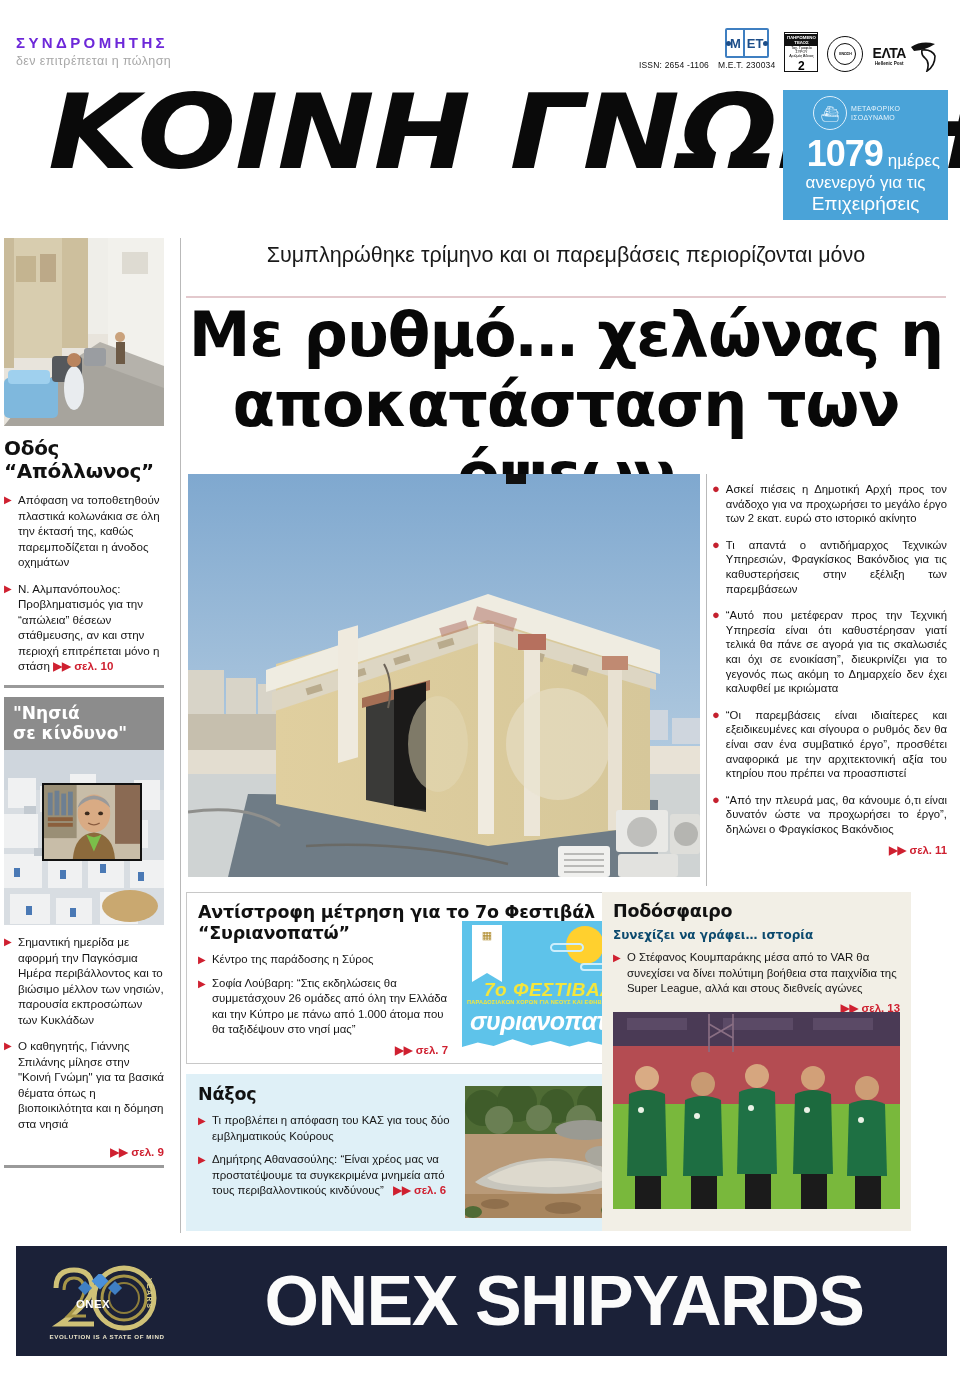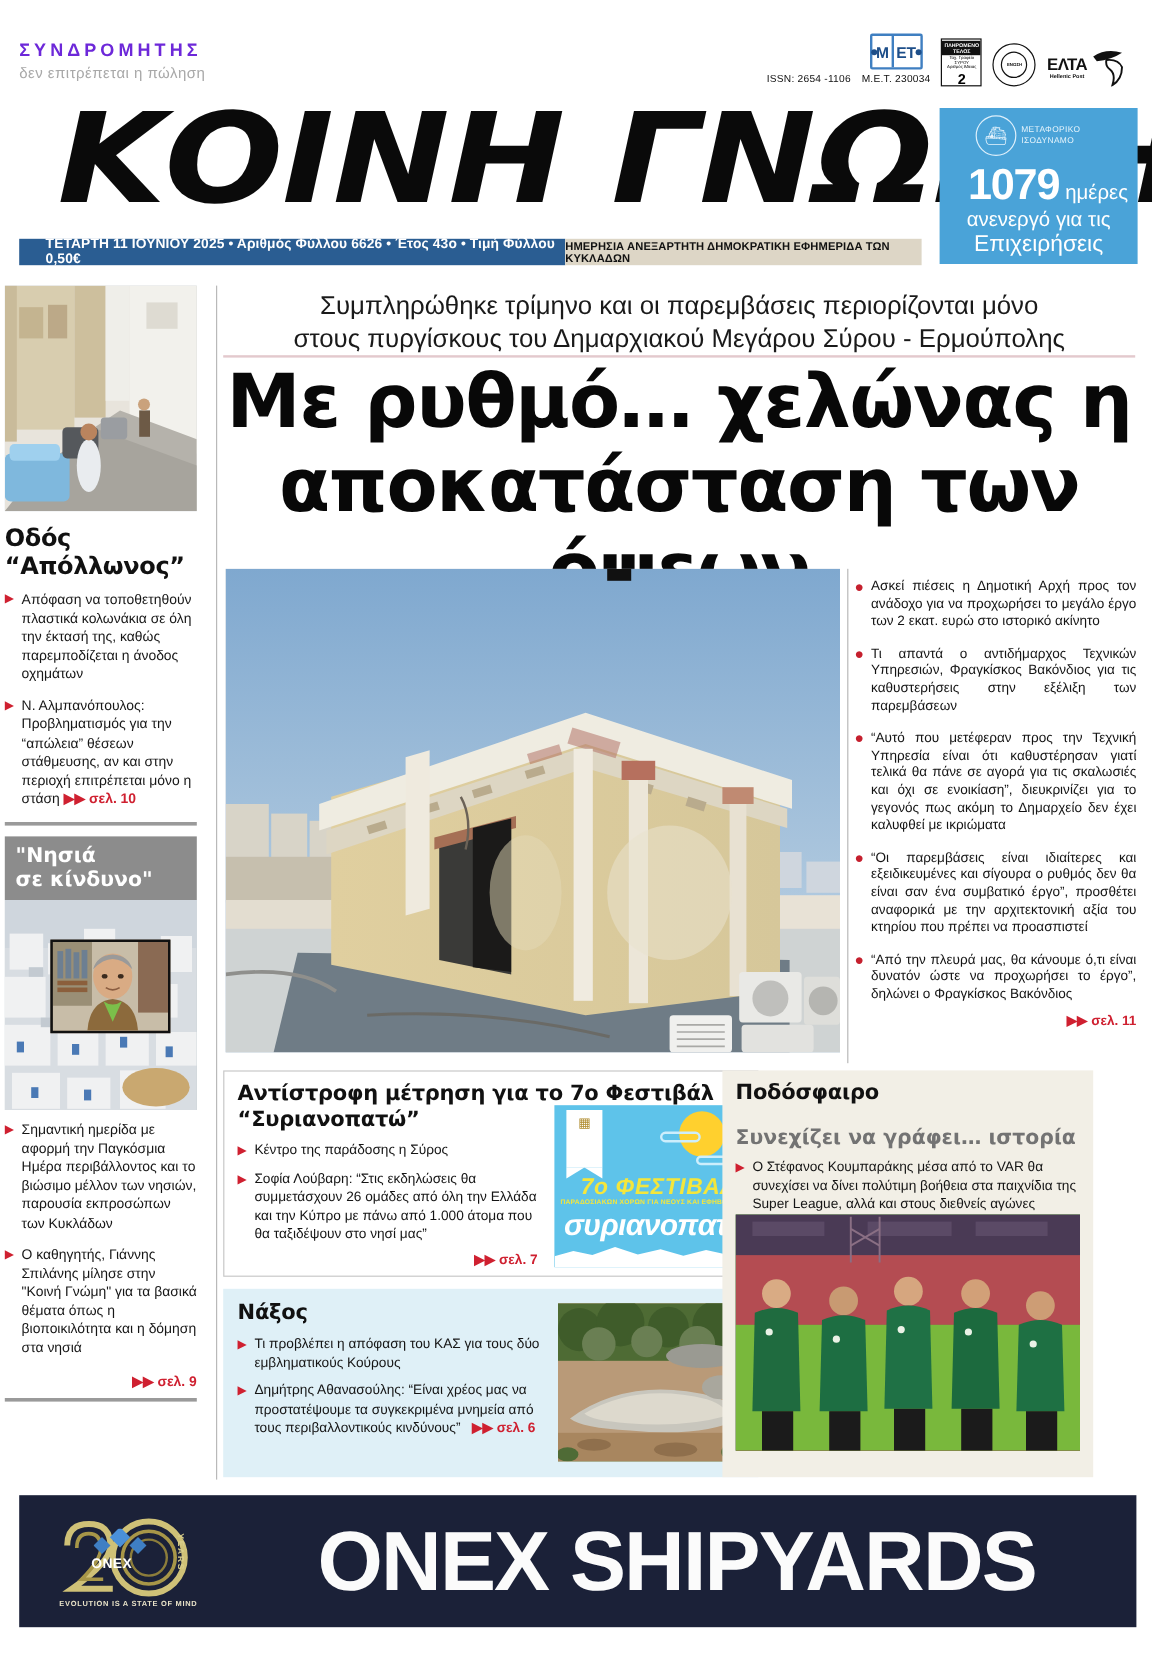--- a/index.html
+++ b/index.html
@@ -161,21 +161,21 @@
   .box-football{
     position:absolute; left:602px; top:892px; width:309px; height:339px;
     background:#f2efe6; padding:9px 11px;
   }
   .bx-title{
     font-family:"DejaVu Sans", sans-serif; font-weight:bold;
     font-size:17.5px; line-height:21px; color:#111; letter-spacing:-.2px;
   }
   .bx-sub{
     font-family:"DejaVu Sans", sans-serif; font-weight:bold;
-    font-size:17px; color:#737373; margin-top:16px;
+    font-size:12px; color:#0c4a6e; margin-top:6px;
   }
   .bx-bl{ display:flex; gap:5px; margin-top:8px; }
   .bx-bl .tri{ color:#cf2030; font-size:10px; line-height:15px; flex:0 0 9px;}
   .bx-bl .tx{ font-size:11.4px; line-height:15.6px; color:#151515;}
   .bx-bl .pg{ color:#cf2030; font-weight:bold; white-space:nowrap;}
 
   .poster{
     position:absolute; right:11px; top:28px; width:158px; height:135px;
     background:#5ec3ea; overflow:hidden;
   }
@@ -287,24 +287,20 @@
       </div>
     </div>
     <div class="bb-days">
       <span class="num">1079</span>
       <span class="wd">ημέρες</span>
     </div>
     <div class="bb-l2">ανενεργό για τις</div>
     <div class="bb-l3">Επιχειρήσεις</div>
   </div>
 
-  <div class="datebar">
-    <div class="left">ΤΕΤΑΡΤΗ 11 ΙΟΥΝΙΟΥ 2025 • Αριθμός Φύλλου  6626 • Έτος 43ο • Τιμή Φύλλου 0,50€</div>
-    <div class="right">ΗΜΕΡΗΣΙΑ ΑΝΕΞΑΡΤΗΤΗ ΔΗΜΟΚΡΑΤΙΚΗ ΕΦΗΜΕΡΙΔΑ ΤΩΝ ΚΥΚΛΑΔΩΝ</div>
-  </div>
 
   <div class="vrule" style="left:180px; top:238px; height:995px;"></div>
   <div class="vrule" style="left:706px; top:474px; height:412px;"></div>
 
   <div class="leftcol">
 
     <div class="lc-photo">
       <svg class="sky" viewBox="0 0 160 188" preserveAspectRatio="none">
         <rect width="160" height="188" fill="#e8e4dc"></rect>
         <rect x="0" y="0" width="58" height="120" fill="#d8cdaf"></rect>
@@ -429,21 +425,20 @@
       <div style="text-align:right">
         <span class="pg" style="color:#cf2030;font-weight:bold;font-size:11.6px;">▶▶&nbsp;<span>σελ. 9</span></span>
       </div>
     </div>
 
     <div class="hr-gray"></div>
   </div>
 
   <div class="kicker">
     <div>Συμπληρώθηκε τρίμηνο και οι παρεμβάσεις περιορίζονται μόνο</div>
-    <div>στους πυργίσκους του Δημαρχιακού Μεγάρου Σύρου - Ερμούπολης</div>
   </div>
   <div class="kicker-rule"></div>
 
   <div class="headline">
     <div>Με ρυθμό… χελώνας η</div>
     <div>αποκατάσταση των όψεων</div>
   </div>
 
   <div class="mainphoto">
     <svg class="sky" viewBox="0 0 512 403" preserveAspectRatio="none">

